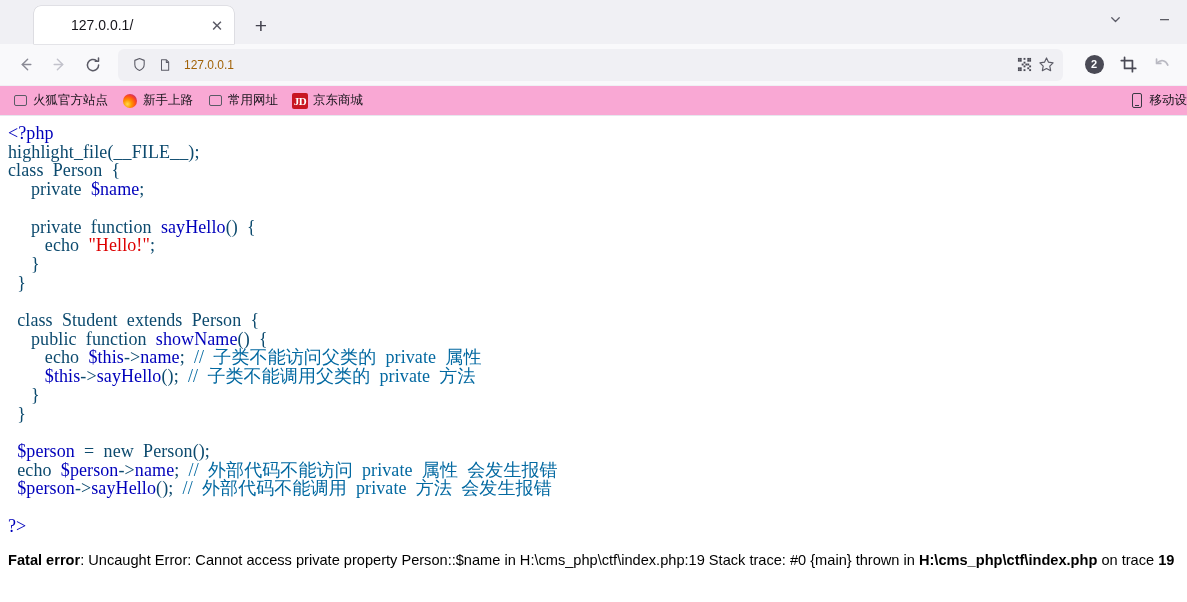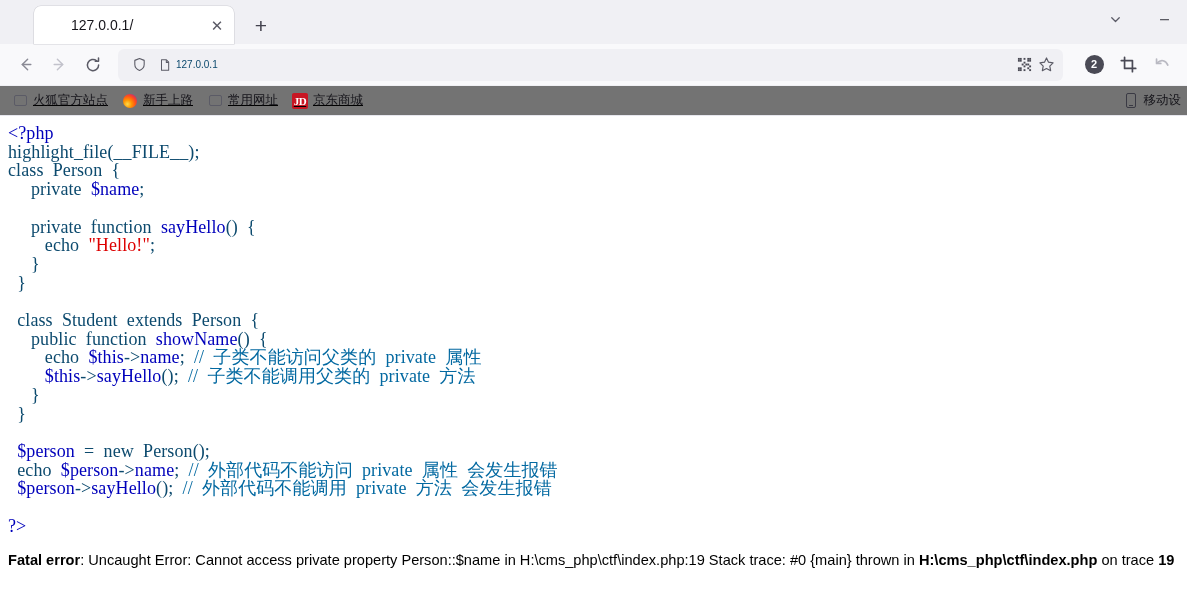--- a/index.html
+++ b/index.html
@@ -110,22 +110,23 @@
     padding: 0 6px 0 10px;
   }
   .urlbar-icon {
     width: 22px; height: 22px;
     display: flex; align-items: center; justify-content: center;
     color: #5b5b66;
     flex: 0 0 22px;
   }
   #urlbar-text {
     flex: 1 1 auto;
-    font-size: 10px;
-    color: #0c4a6e;
+    font-size: 12px;
+    color: #a16207;
+    margin-left: 8px;
     white-space: nowrap;
     overflow: hidden;
   }
   #urlbar-actions {
     display: flex;
     align-items: center;
     flex: 0 0 auto;
   }
   .toolbar-right {
     display: flex;
@@ -140,28 +141,27 @@
     color: #ffffff;
     font-size: 11px;
     font-weight: bold;
     display: flex; align-items: center; justify-content: center;
     line-height: 1;
   }
 
   
   #bookmarks {
     height: 30px;
-    background: #737373;
+    background: #f9a8d4;
     display: flex;
     align-items: center;
     padding: 0 6px;
     border-bottom: 1px solid #e7e7ee;
     position: relative;
     overflow: hidden;
-    text-decoration: underline;
   }
   .bm-item {
     display: flex;
     align-items: center;
     height: 24px;
     padding: 0 6px;
     border-radius: 4px;
     margin-right: 2px;
     white-space: nowrap;
   }
@@ -171,21 +171,21 @@
     margin-right: 5px;
     display: flex; align-items: center; justify-content: center;
     position: relative;
   }
   .bm-label {
     font-size: 12.5px;
     color: #15141a;
   }
   #bm-right {
     position: absolute;
-    right: 6px;
+    right: 0;
     display: flex;
     align-items: center;
     height: 24px;
     padding-left: 4px;
   }
   #bm-right .bm-label { font-size: 12.5px; }
 
   
   .jd-logo {
     width: 16px; height: 16px;

